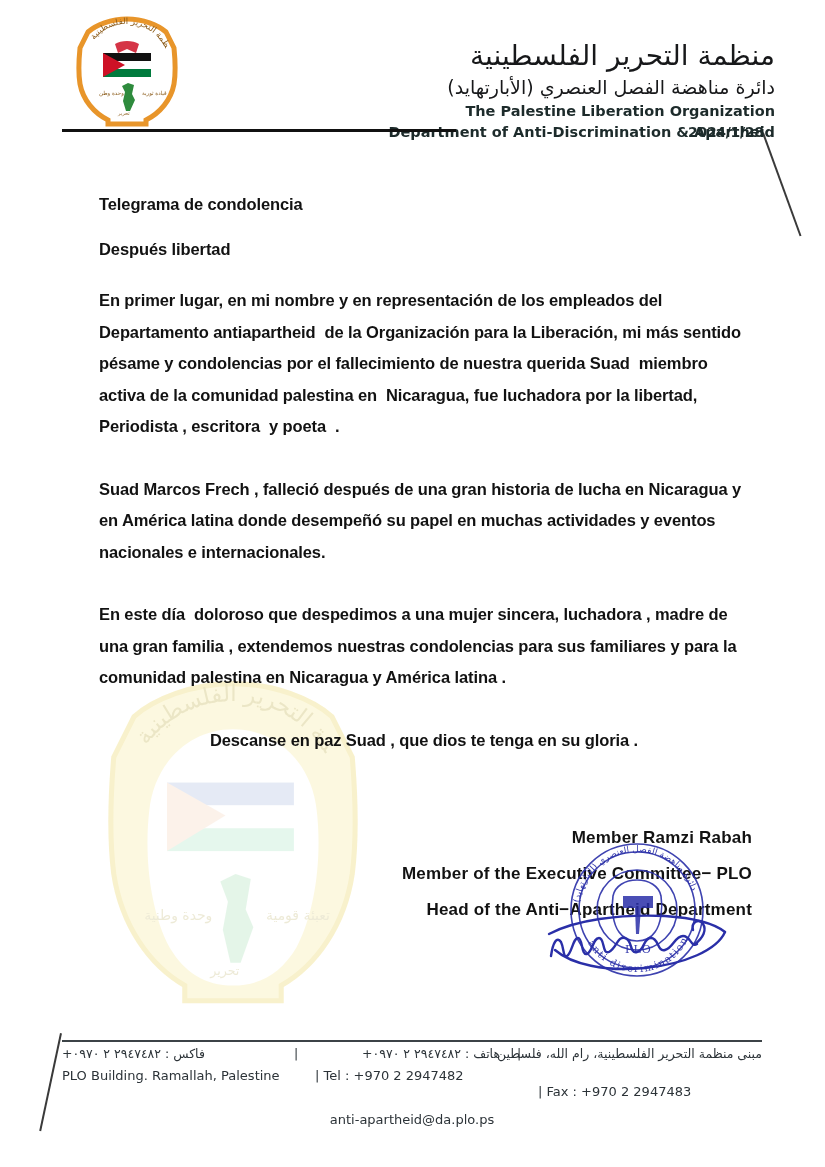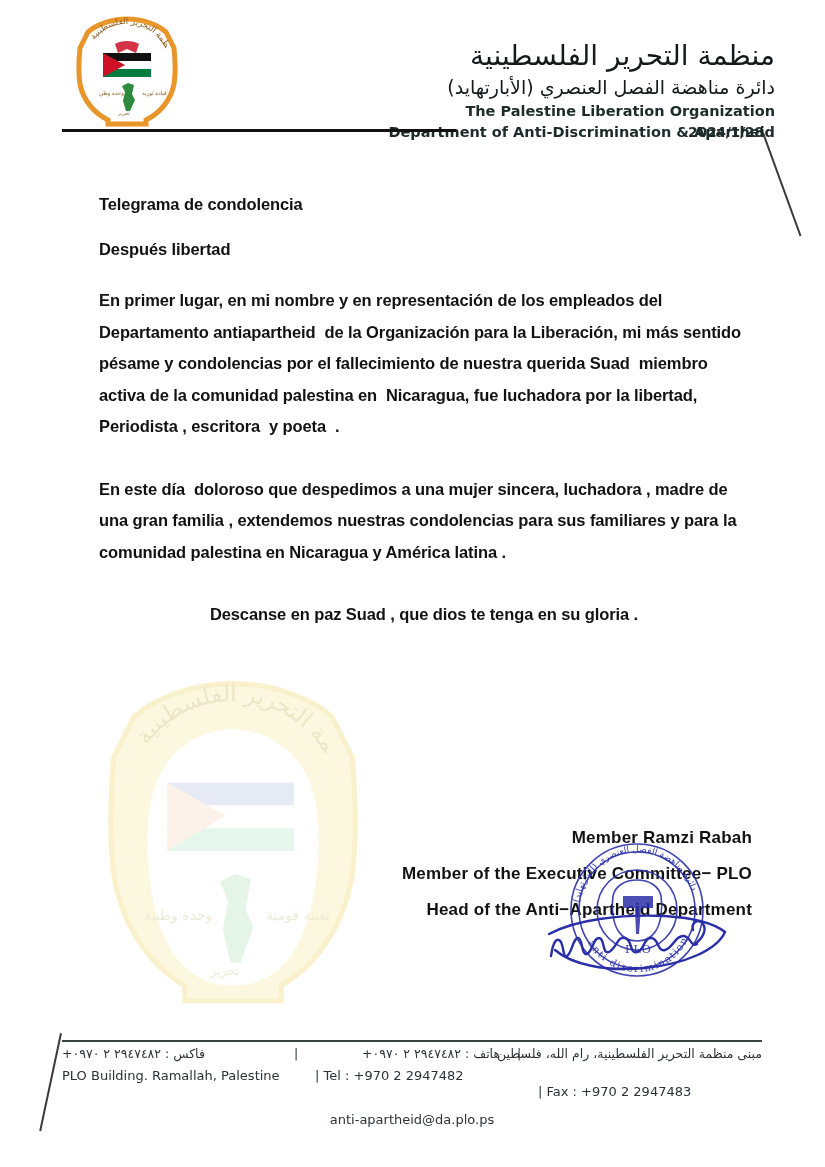--- a/index.html
+++ b/index.html
@@ -268,20 +268,21 @@
       <text x="26" y="96" font-family="DejaVu Sans, sans-serif" font-size="5.5" fill="#DDD7B0">وحدة وطنية</text>
       <text x="74" y="96" font-family="DejaVu Sans, sans-serif" font-size="5.5" fill="#DDD7B0">تعبئة قومية</text>
       <text x="52" y="118" font-family="DejaVu Sans, sans-serif" font-size="5" fill="#DDD7B0">تحرير</text>
     </svg>
   </div>
 
   <div id="letter-body">
     <div class="salutation-line">Telegrama de condolencia</div>
     <div class="salutation-line">Después libertad</div>
     <p class="para">En primer lugar, en mi nombre y en representación de los empleados del Departamento antiapartheid  de la Organización para la Liberación, mi más sentido pésame y condolencias por el fallecimiento de nuestra querida Suad  miembro activa de la comunidad palestina en  Nicaragua, fue luchadora por la libertad, Periodista , escritora  y poeta  .</p>
+    <p class="para">Suad Marcos Frech , falleció después de una gran historia de lucha en Nicaragua y en América latina donde desempeñó su papel en muchas actividades y eventos nacionales e internacionales.</p>
     <p class="para">En este día  doloroso que despedimos a una mujer sincera, luchadora , madre de una gran familia , extendemos nuestras condolencias para sus familiares y para la comunidad palestina en Nicaragua y América latina .</p>
     <p class="para" id="para-closing">Descanse en paz Suad , que dios te tenga en su gloria .</p>
   </div>
 
   <div id="signature-block">
     <div class="sig-line">Member Ramzi Rabah</div>
     <div class="sig-line">Member of the Executive Committee− PLO</div>
     <div class="sig-line">Head of the Anti−Apartheid Department</div>
   </div>
 

